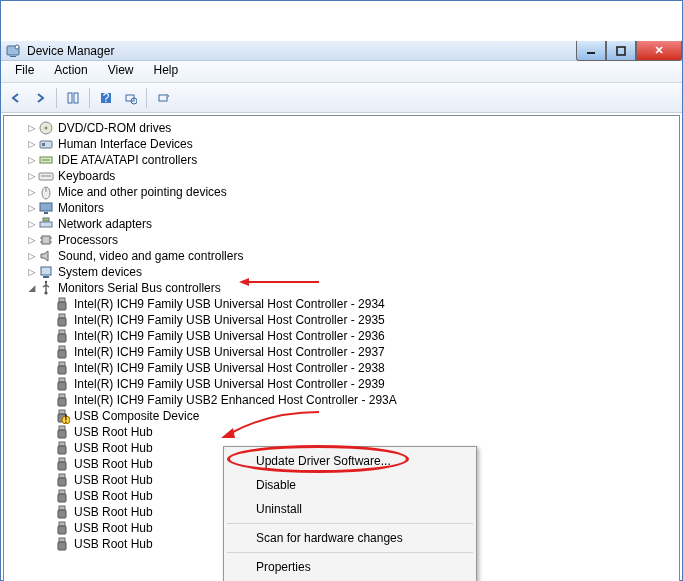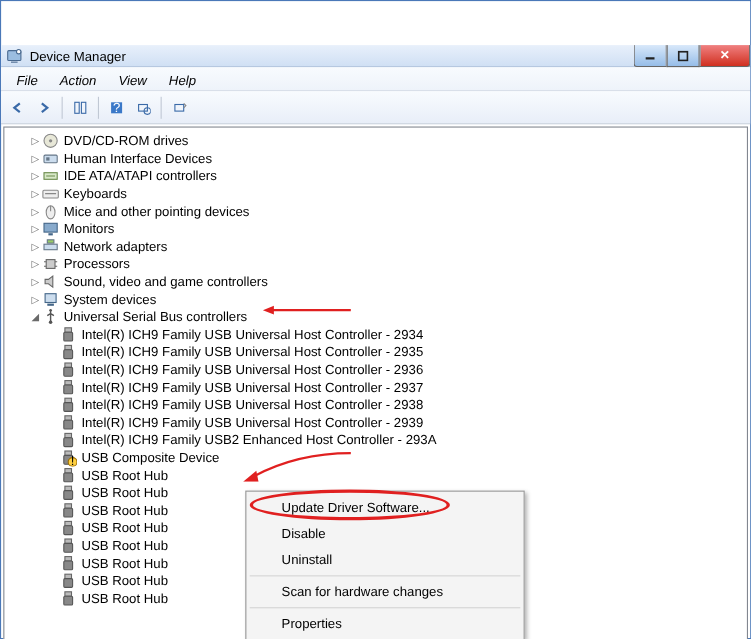--- a/index.html
+++ b/index.html
@@ -8,21 +8,21 @@
 .window { width: 683px; height: 581px; border: 1px solid #4a78b8; position: relative; background: #fff; }
 .titlebar { height: 20px; background: linear-gradient(#e8f0fb, #d0e0f4); display: flex; align-items: center; padding: 0 4px; border-bottom: 1px solid #b6c8e0; position: relative; margin-top: 40px; }
 .titlebar .ic { width: 16px; height: 16px; display: inline-flex; align-items: center; justify-content: center; margin-right: 6px; }
 .titlebar .title { flex: 1; color: #000; font-weight: 400; }
 .winbtns { position: absolute; right: 0; top: 0; display: flex; height: 20px; }
 .winbtn { width: 30px; height: 20px; border: 1px solid #666; border-top: none; display: flex; align-items: center; justify-content: center; font-family: Arial; font-size: 11px; cursor: pointer; }
 .winbtn.min { background: linear-gradient(#d8e8fa,#96bde8); border-radius: 0 0 0 3px; }
 .winbtn.max { background: linear-gradient(#d8e8fa,#96bde8); }
 .winbtn.close { background: linear-gradient(#f08080,#d03020); color: #fff; width: 46px; border-radius: 0 0 3px 0; font-weight: bold; }
 
-.menubar { height: 22px; background: linear-gradient(#f8fbfe,#eef3fa); border-bottom: 1px solid #d0d8e4; display: flex; align-items: flex-end; padding: 0 4px; font-style: italic; }
+.menubar { height: 22px; background: linear-gradient(#f8fbfe,#eef3fa); border-bottom: 1px solid #d0d8e4; display: flex; align-items: flex-start; padding: 0 4px; }
 .menubar .mi { padding: 2px 10px; cursor: pointer; }
 
 .toolbar { height: 30px; background: linear-gradient(#f8fbfe,#e8eef8); border-bottom: 1px solid #c8d0dc; display: flex; align-items: center; padding: 0 4px; gap: 2px; }
 .tbtn { width: 22px; height: 22px; display: flex; align-items: center; justify-content: center; border: 1px solid transparent; border-radius: 2px; cursor: pointer; color: #555; }
 .tsep { width: 1px; height: 20px; background: #c0c8d4; margin: 0 3px; }
 
 .content { height: calc(100% - 80px); display: flex; }
 .tree { flex: 1; background: #fff; border: 1px solid #828790; margin: 2px; overflow-y: auto; overflow-x: hidden; padding: 4px 0; position: relative; }
 .node { display: flex; align-items: center; height: 16px; margin: 0 0 0 0; white-space: nowrap; cursor: default; }
 .tw { width: 12px; display: inline-flex; justify-content: center; font-size: 9px; color: #6a6a6a; cursor: pointer; }
@@ -226,21 +226,21 @@
         </div>
         <div class="node indent1">
           <span class="tw">◢</span>
           <span class="ic">
             <svg class="iconsvg" viewBox="0 0 16 16">
               <path d="M8 2 L8 12 M8 5 L5 7 M8 5 L11 7" stroke="#555" fill="none" stroke-width="1.3"></path>
               <circle cx="8" cy="13" r="1.6" fill="#555"></circle>
               <circle cx="8" cy="2" r="1.2" fill="#555"></circle>
             </svg>
           </span>
-          <span class="lbl">Universal Serial Bus controllers</span>
+          <span class="lbl">Monitors Serial Bus controllers</span>
         </div>
         <div class="node indent2">
           <span class="tw"></span>
           <span class="ic">
             <svg class="iconsvg" viewBox="0 0 16 16">
               <rect x="5" y="2" width="6" height="4" fill="#bbb" stroke="#666"></rect>
               <rect x="4" y="6" width="8" height="8" rx="1" fill="#888" stroke="#555"></rect>
             </svg>
           </span>
           <span class="lbl">Intel(R) ICH9 Family USB Universal Host Controller - 2934</span>

